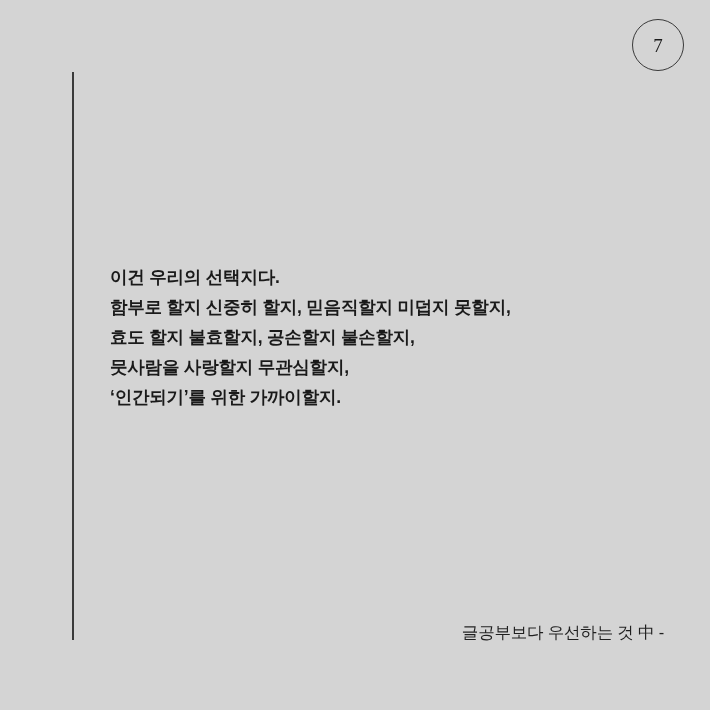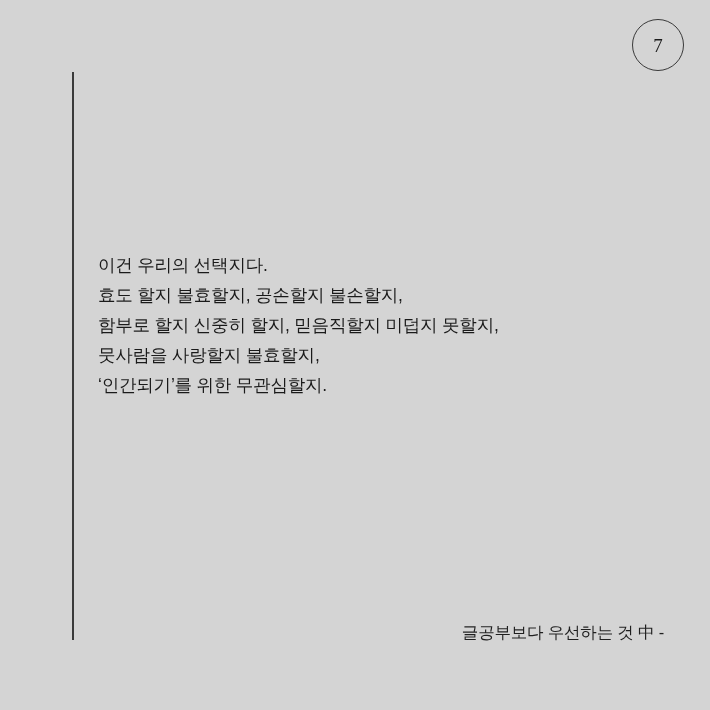--- a/index.html
+++ b/index.html
@@ -54,22 +54,23 @@
     width: 560px;
     font-size: 17.5px;
     line-height: 30px;
     color: #1a1a1a;
     font-family: "Liberation Sans", sans-serif;
     font-weight: 500;
     white-space: pre-wrap;
     letter-spacing: -0.2px;
   }
   .para {
-    margin: 0;
+    margin: 12px;
     white-space: pre-wrap;
+    font-weight: bold;
   }
   .para + .para {
     margin-top: 30px;
   }
   .line {
     display: block;
   }
   
   .footer {
     position: absolute;
@@ -86,18 +87,18 @@
 
 <div class="page">
 
   <div class="page-badge">
     <span>7</span>
   </div>
 
   <div class="vrule"></div>
 
   <div class="body-copy">
-    <p class="para"><span class="line">이건 우리의 선택지다.</span><span class="line">효도 할지 불효할지, 공손할지 불손할지,</span><span class="line">함부로 할지 신중히 할지, 믿음직할지 미덥지 못할지,</span><span class="line">뭇사람을 사랑할지 불효할지,</span><span class="line">‘인간되기’를 위한 무관심할지.</span></p>
+    <p class="para"><span class="line">이건 우리의 선택지다.</span><span class="line">함부로 할지 신중히 할지, 믿음직할지 미덥지 못할지,</span><span class="line">효도 할지 불효할지, 공손할지 불손할지,</span><span class="line">뭇사람을 사랑할지 무관심할지,</span><span class="line">‘인간되기’를 위한 가까이할지.</span></p>
   </div>
 
   <div class="footer">글공부보다 우선하는 것 中 -</div>
 
 </div>
 
 </body></html>

